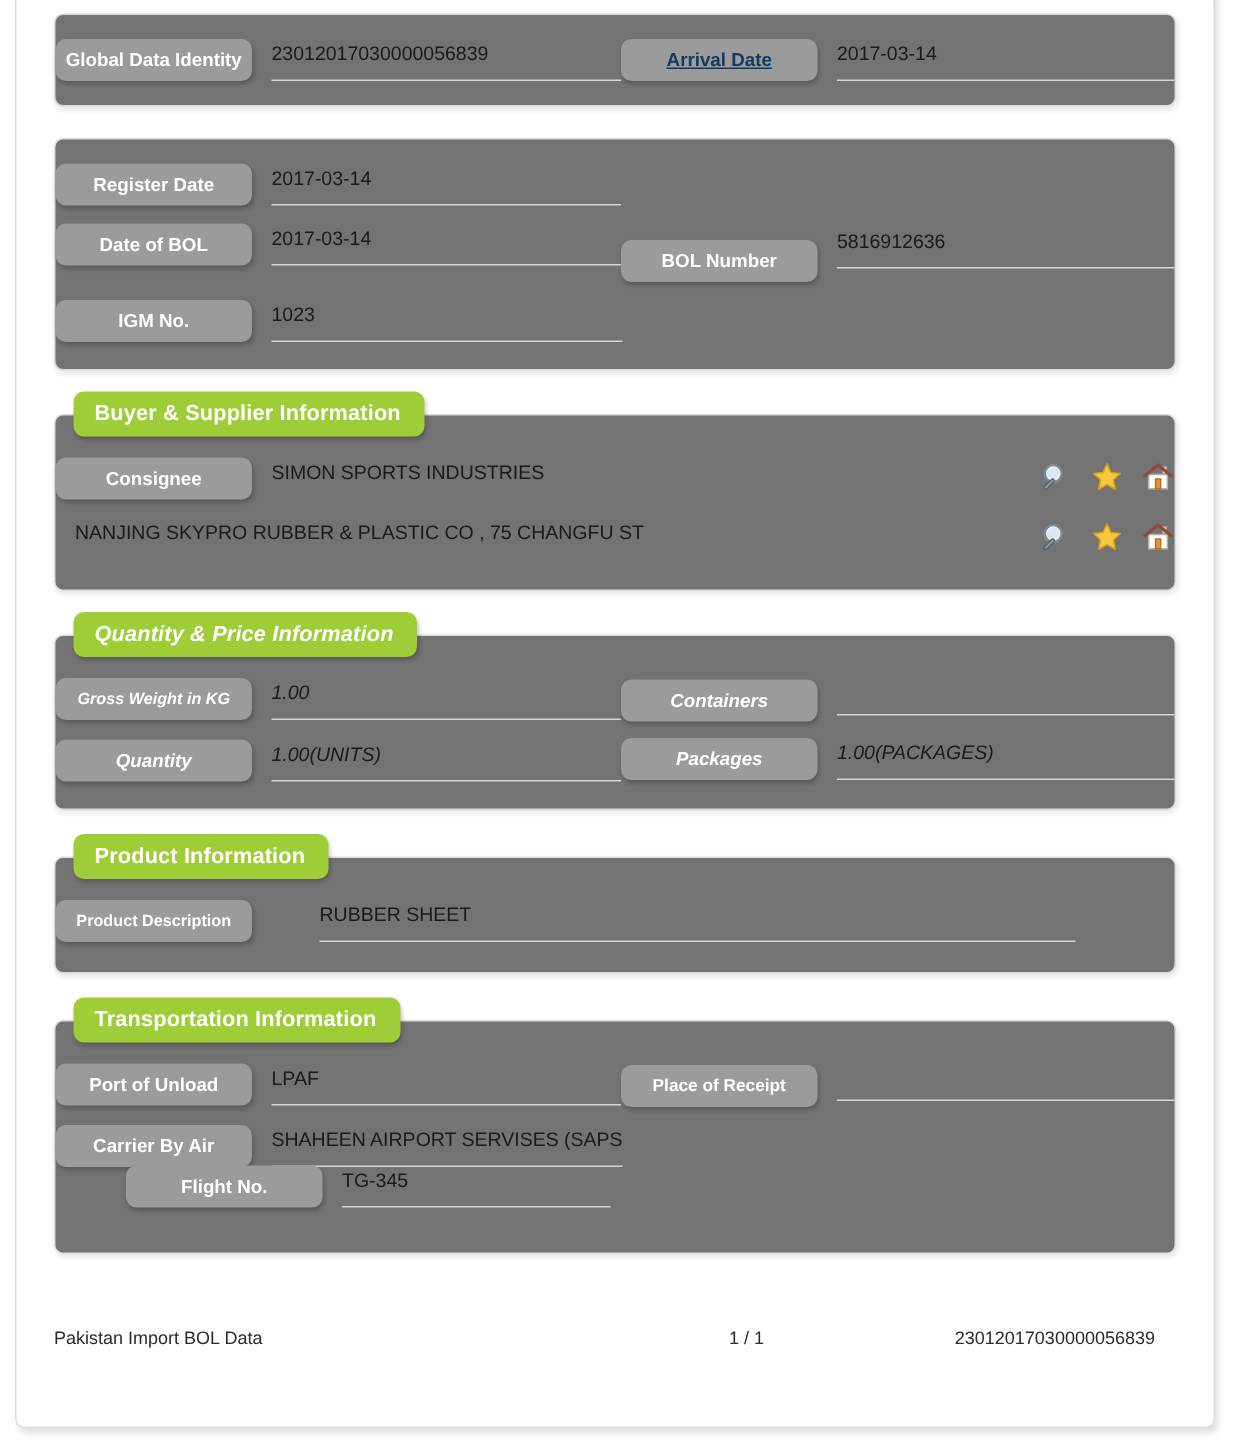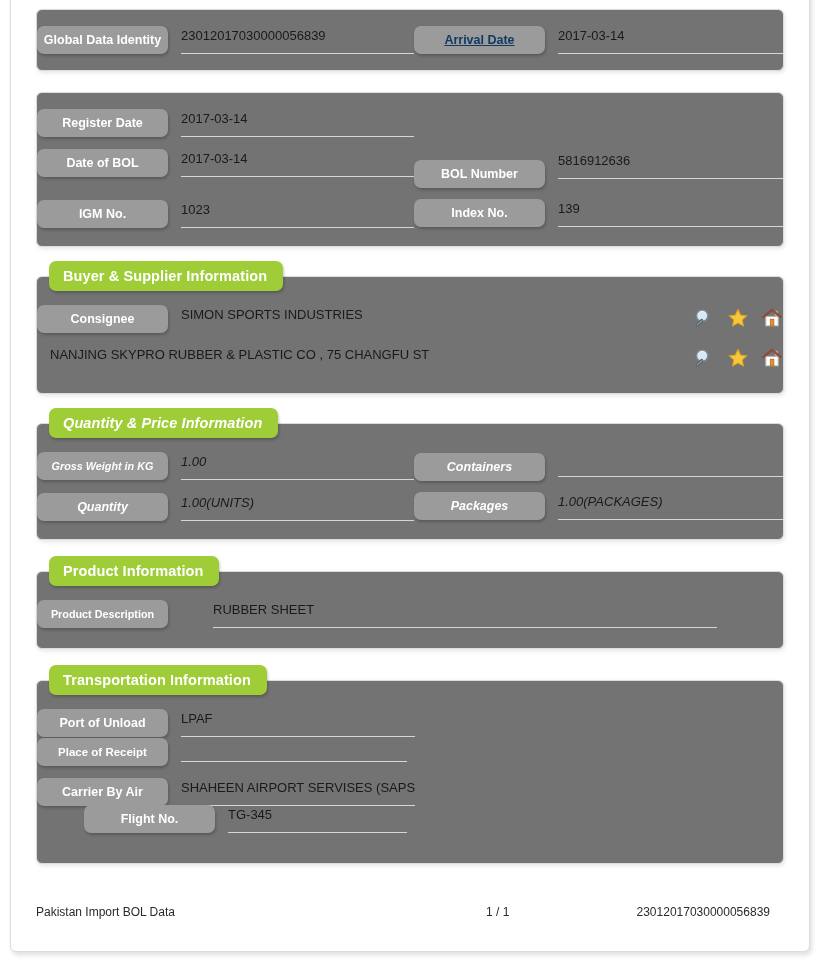--- a/index.html
+++ b/index.html
@@ -140,21 +140,21 @@
   .icon-btn {
     width: 22px;
     height: 22px;
     display: block;
     cursor: pointer;
   }
 
   
   .footer {
     display: flex;
-    align-items: center;
+    align-items: flex-end;
     margin: 0 25px;
     font-size: 12px;
     color: #2b2b2b;
     height: 30px;
   }
   .footer .f-left   { width: 450px; }
   .footer .f-mid    { width: 150px; text-align: left; }
   .footer .f-right  { flex: 1; text-align: right; padding-right: 14px; }
 </style>
 </head>
@@ -195,24 +195,20 @@
         <div class="lbl">BOL Number</div>
         <div class="val" style="margin-top:-9px;">5816912636</div>
       </div>
     </div>
 
     <div class="row">
       <div class="field col-left">
         <div class="lbl">IGM No.</div>
         <div class="val">1023</div>
       </div>
-      <div class="field col-right" style="margin-top:-1px;">
-        <div class="lbl">Index No.</div>
-        <div class="val">139</div>
-      </div>
     </div>
   </div>
 
   <div class="panel has-legend" style="margin-top:29px; padding:28px 0 20px 0;">
     <div class="legend">Buyer &amp; Supplier Information</div>
 
     <div class="row" style="margin-bottom:12px;">
       <div class="field col-full">
         <div class="lbl">Consignee</div>
         <div class="val no-line">SIMON SPORTS INDUSTRIES</div>
@@ -293,21 +289,21 @@
       <div class="field" style="width:680px;gap:32px;">
         <div class="lbl tiny-text">Product Description</div>
         <div class="val">RUBBER SHEET</div>
       </div>
     </div>
   </div>
 
   <div class="panel has-legend" style="margin-top:31px; padding:28px 0 18px 0;">
     <div class="legend">Transportation Information</div>
 
-    <div class="row" style="margin-bottom:12px;flex-direction:column;">
+    <div class="row" style="margin-bottom:12px;">
       <div class="field col-left">
         <div class="lbl">Port of Unload</div>
         <div class="val">LPAF</div>
       </div>
       <div class="field col-right" style="margin-top:1px;">
         <div class="lbl narrow-text">Place of Receipt</div>
         <div class="val" style="margin-top:-4px;">&nbsp;</div>
       </div>
     </div>
 

